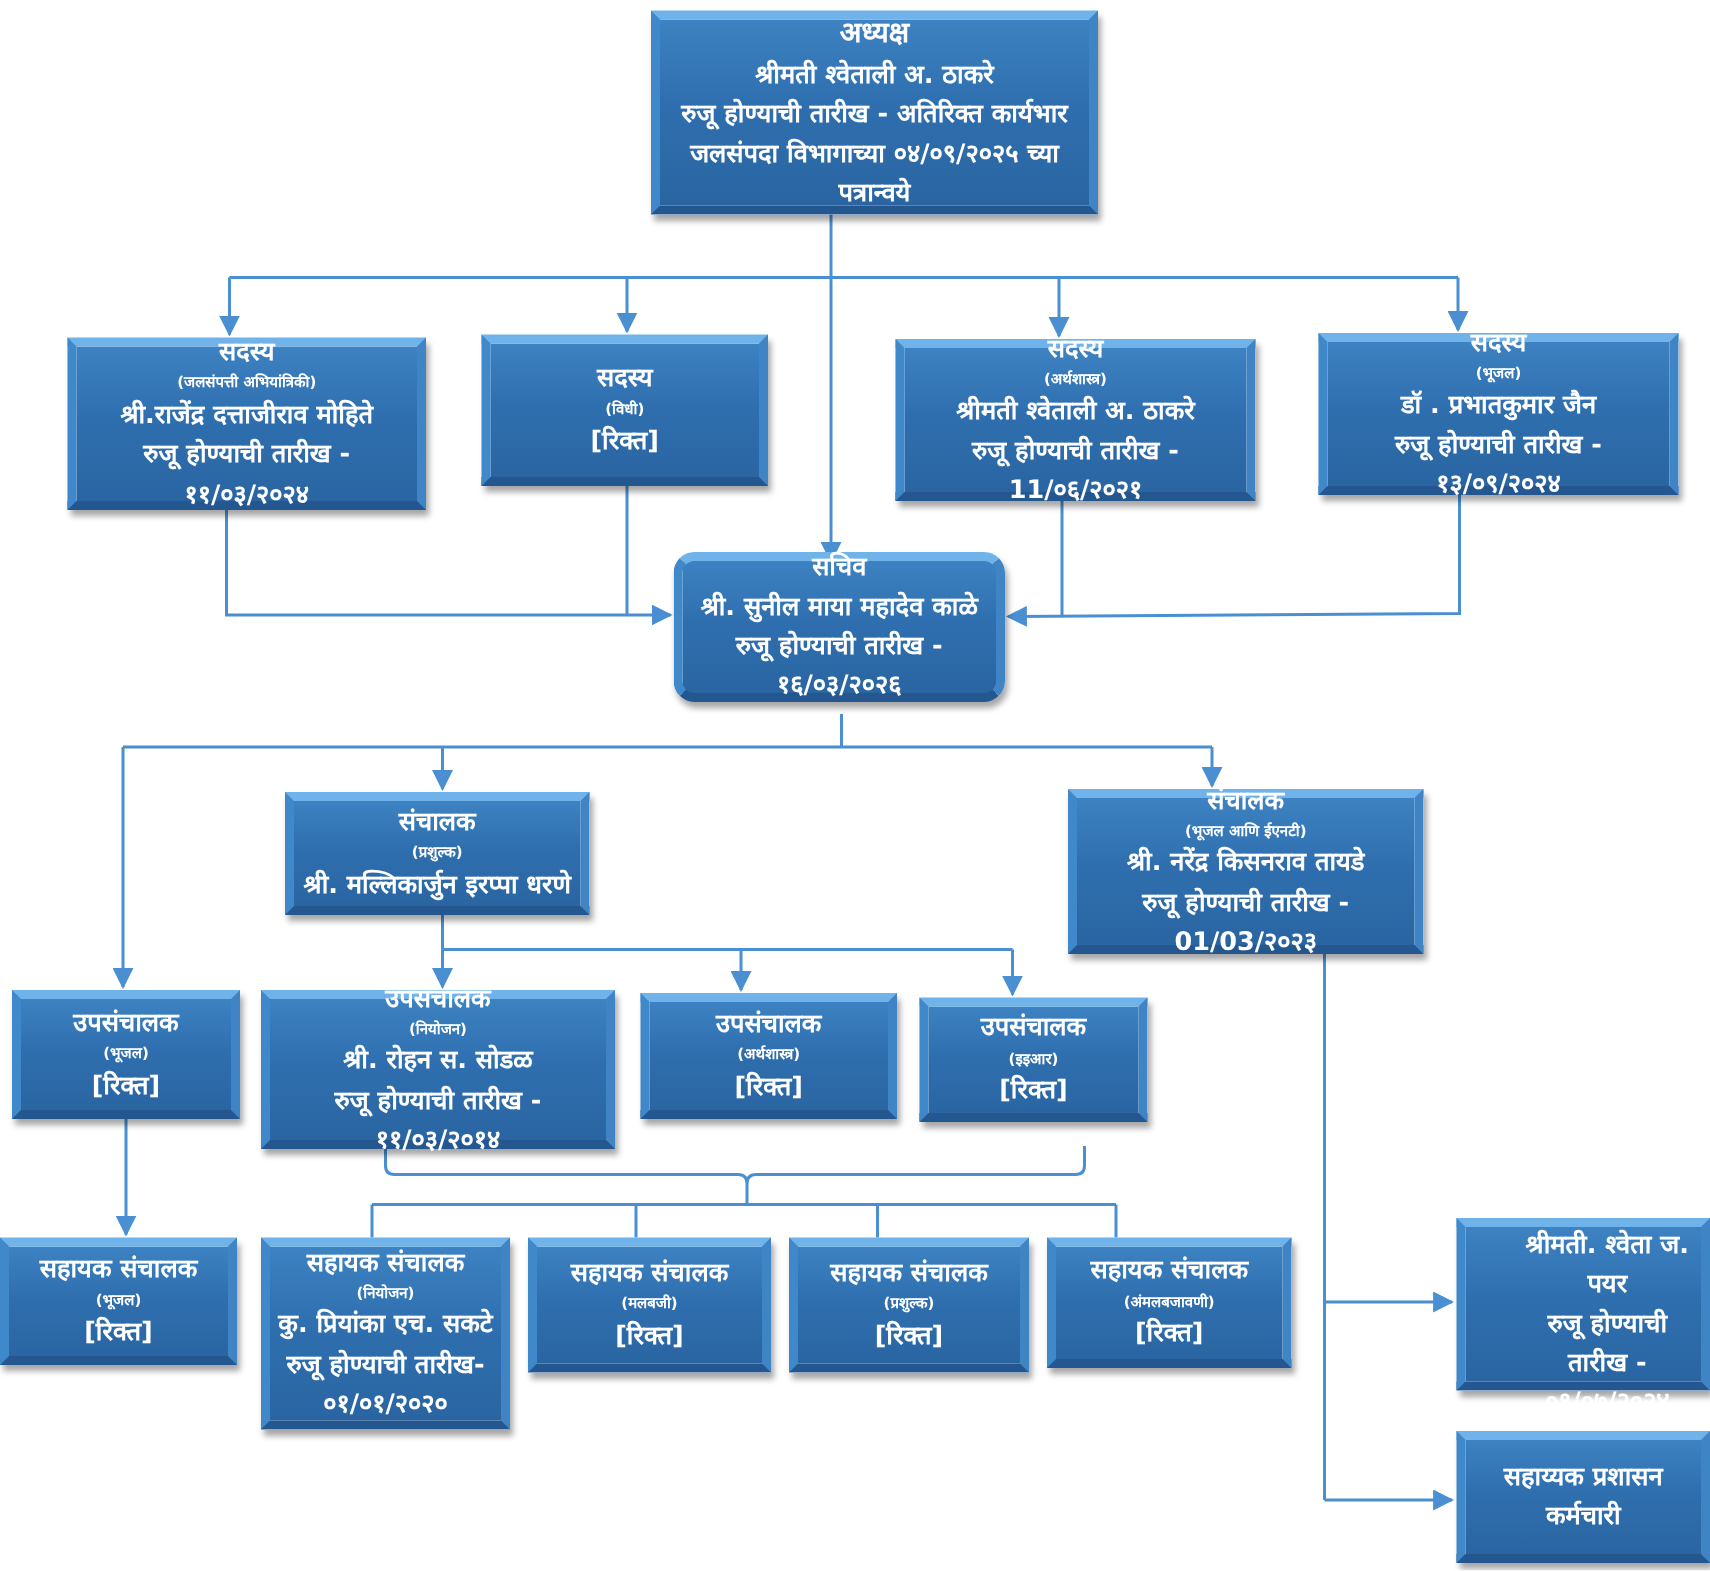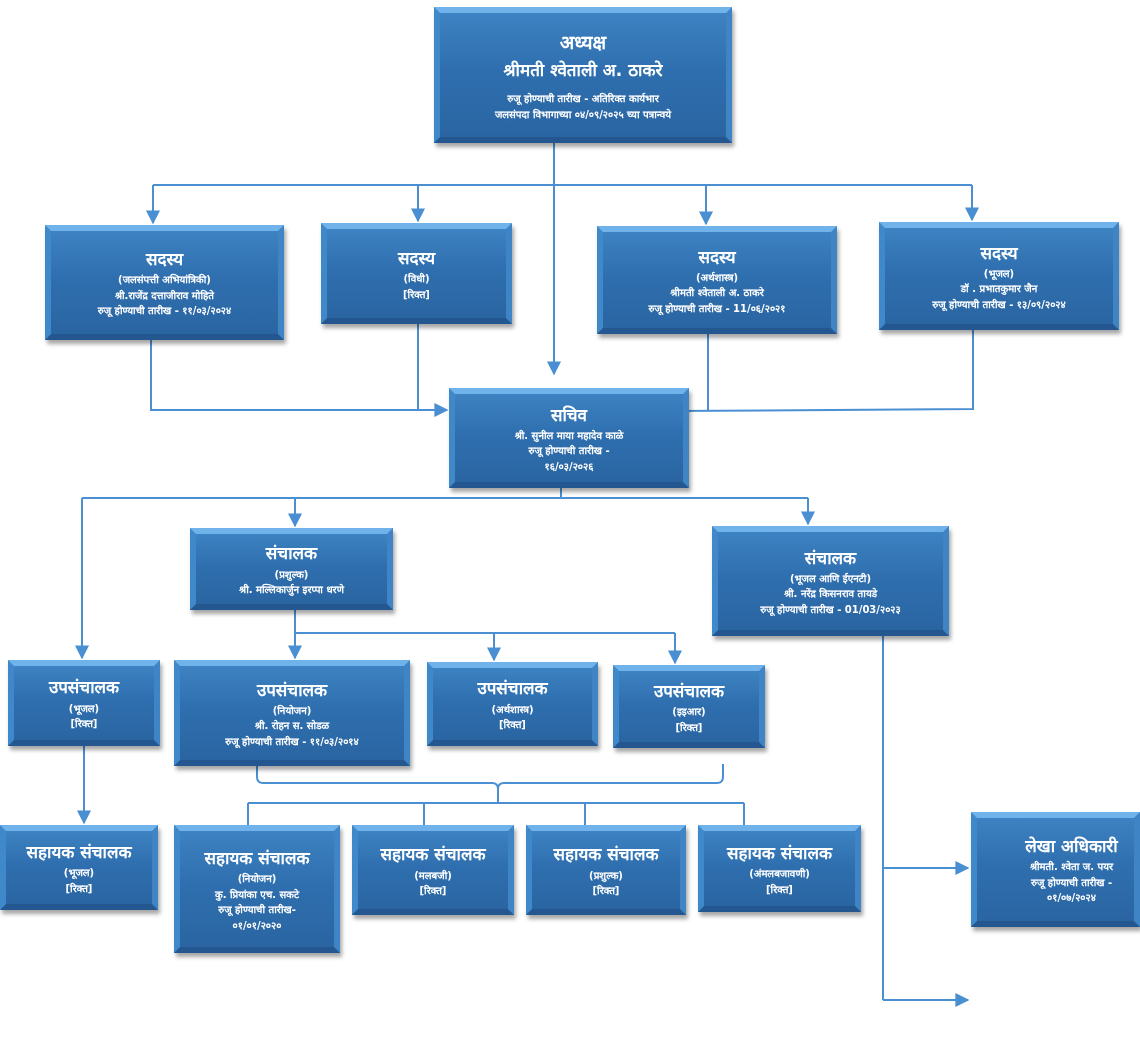--- a/index.html
+++ b/index.html
@@ -18,21 +18,21 @@
     border-left: 6px solid #3f88c9;
     border-right: 6px solid #3f84c4;
     border-bottom: 6px solid #24578f;
     box-shadow: 2px 4px 4px rgba(0,0,0,0.35);
     line-height: 1.55;
     padding: 2px 4px;
   }
   .box .title { font-size: 17px; }
   .box .big { font-size: 19px; }
   .box .sub { font-size: 10px; font-weight: bold; }
-  .box .line { font-size: 10px; }
+  .box .line { font-size: 17px; }
   .box .gap { height: 8px; }
   .clip { overflow: hidden; }
 </style>
 </head>
 <body>
 
 <div id="canvas">
 
   <svg class="connectors" viewBox="0 0 1140 1047">
     <defs>
@@ -107,21 +107,21 @@
     <div class="line">श्रीमती श्वेताली अ. ठाकरे</div>
     <div class="line">रुजू होण्याची तारीख - 11/०६/२०२१</div>
   </div>
   <div class="box" style="left:879px;top:222px;width:240px;height:108px;">
     <div class="title">सदस्य</div>
     <div class="sub">(भूजल)</div>
     <div class="line">डॉ . प्रभातकुमार जैन</div>
     <div class="line">रुजू होण्याची तारीख - १३/०९/२०२४</div>
   </div>
 
-  <div class="box" style="left:449px;top:388px;width:240px;height:100px;">
+  <div class="box" style="left:449px;top:368px;width:221px;height:100px;border-radius:14px;">
     <div class="title">सचिव</div>
     <div class="line">श्री. सुनील माया महादेव काळे</div>
     <div class="line">रुजू होण्याची तारीख -</div>
     <div class="line">१६/०३/२०२६</div>
   </div>
 
   <div class="box clip" style="left:190px;top:528px;width:203px;height:82px;">
     <div class="title">संचालक</div>
     <div class="sub">(प्रशुल्क)</div>
     <div class="line">श्री. मल्लिकार्जुन इरप्पा धरणे</div>
@@ -183,14 +183,18 @@
     <div class="line">[रिक्त]</div>
   </div>
 
   <div class="box" style="left:971px;top:812px;width:169px;height:115px;padding-left:36px;">
     <div class="title">लेखा अधिकारी</div>
     <div class="line">श्रीमती. श्वेता ज. पयर</div>
     <div class="line">रुजू होण्याची तारीख -</div>
     <div class="line">०१/०७/२०२४</div>
   </div>
 
+  <div class="box" style="left:971px;top:954px;width:169px;height:88px;">
+    <div class="title">सहाय्यक प्रशासन</div>
+    <div class="title">कर्मचारी</div>
+  </div>
 
 </div>
 
 </body></html>

